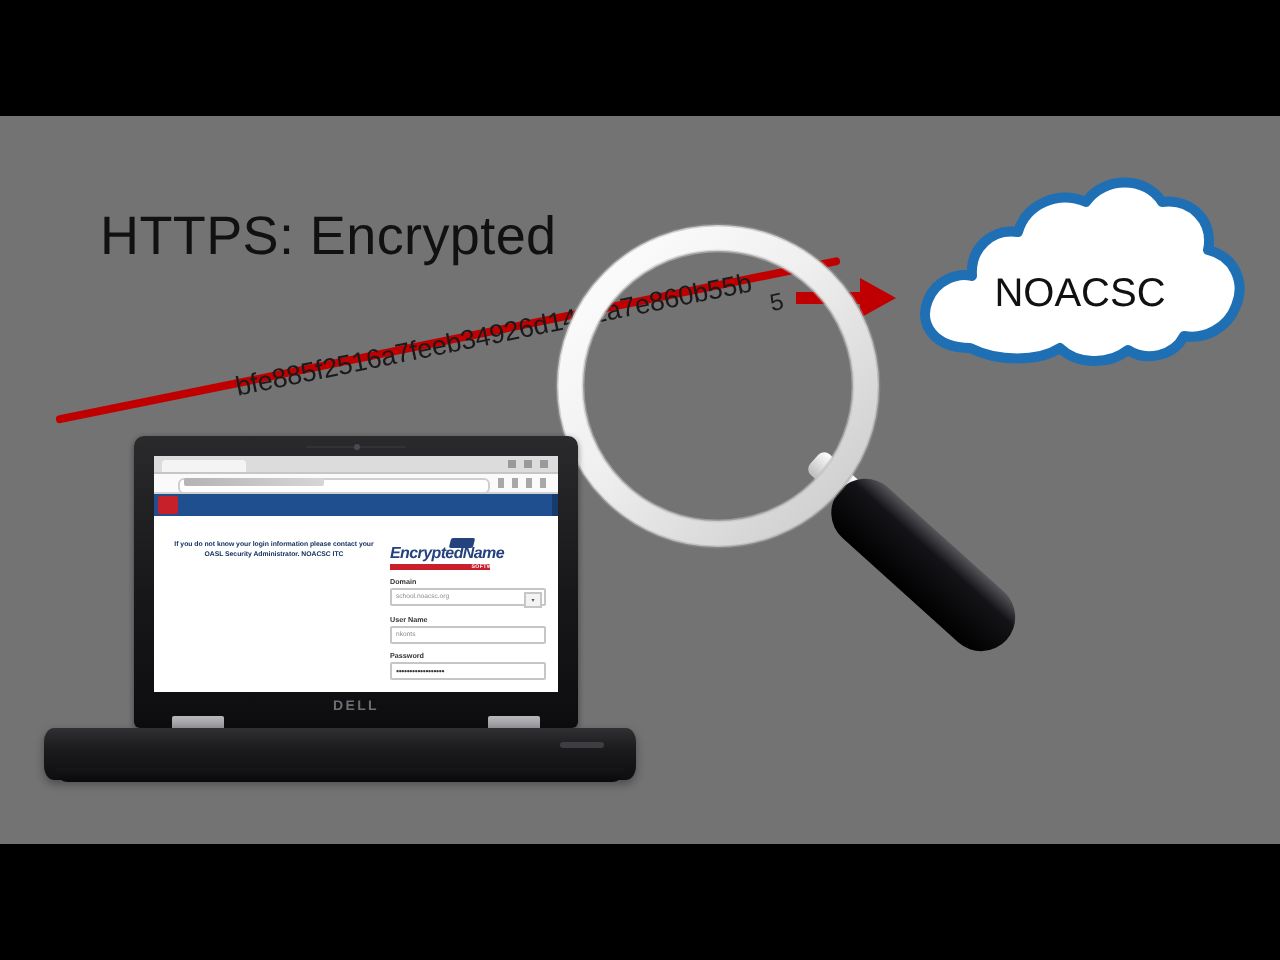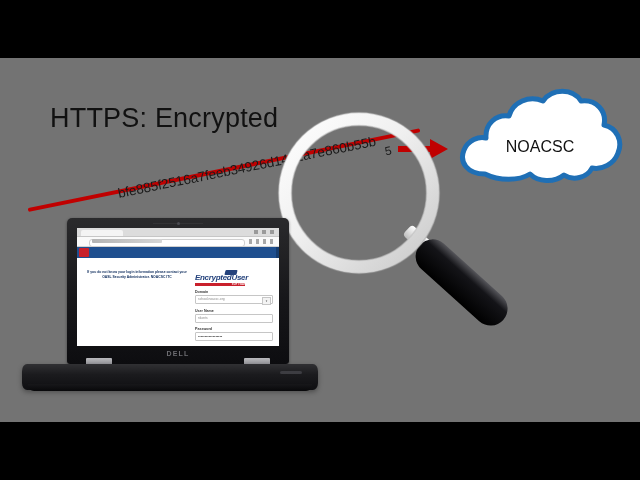--- a/index.html
+++ b/index.html
@@ -13,21 +13,21 @@
   .canvas{position:absolute;left:0;top:58px;width:640px;height:364px;background:#737373;overflow:hidden;}
 
   
   .headline{position:absolute;left:50px;top:45px;font-size:27px;color:#111;
             letter-spacing:.2px;white-space:nowrap;}
 
   
   .cloud-wrap{position:absolute;left:455px;top:28px;width:170px;height:108px;}
   .cloud-label{position:absolute;left:0;top:0;width:170px;height:108px;
                display:flex;align-items:center;justify-content:center;
-               font-size:16px;color:#111;padding-top:14px;box-sizing:border-box;}
+               font-size:20px;color:#111;padding-top:14px;box-sizing:border-box;}
 
   
   .redline{position:absolute;left:28px;top:150px;width:400px;height:4px;background:#C00000;
            transform:rotate(-11.5deg);transform-origin:0 50%;border-radius:2px;}
   .hex{position:absolute;left:118px;top:128px;font-size:13.5px;color:#1a1a1a;
        transform:rotate(-11.5deg);transform-origin:0 50%;white-space:nowrap;
        letter-spacing:-.1px;}
   .hex-tail{position:absolute;left:385px;top:86px;font-size:12px;color:#1a1a1a;
             transform:rotate(-11.5deg);white-space:nowrap;}
 
@@ -177,21 +177,21 @@
             <div class="bw-logo"></div>
             <div class="bw-band-edge"></div>
           </div>
 
           <div class="bw-body">
             <div class="notice">If you do not know your login information please contact your OASL Security Administrator. NOACSC ITC</div>
 
             <div class="pbpane">
               <div class="pblogo">
                 <div class="pbcap"></div>
-                <span>Encrypted</span><span class="bk">User</span>
+                <span>Encrypted</span><span class="bk">Name</span>
                 <div class="pbbar">
                   <span class="pbbar-txt">SOFTWARE</span>
                 </div>
               </div>
 
               <div class="fld-label">Domain</div>
               <div class="fld">
                 <span class="fld-val">school.noacsc.org</span>
                 <span class="fld-drop">▾</span>
               </div>

